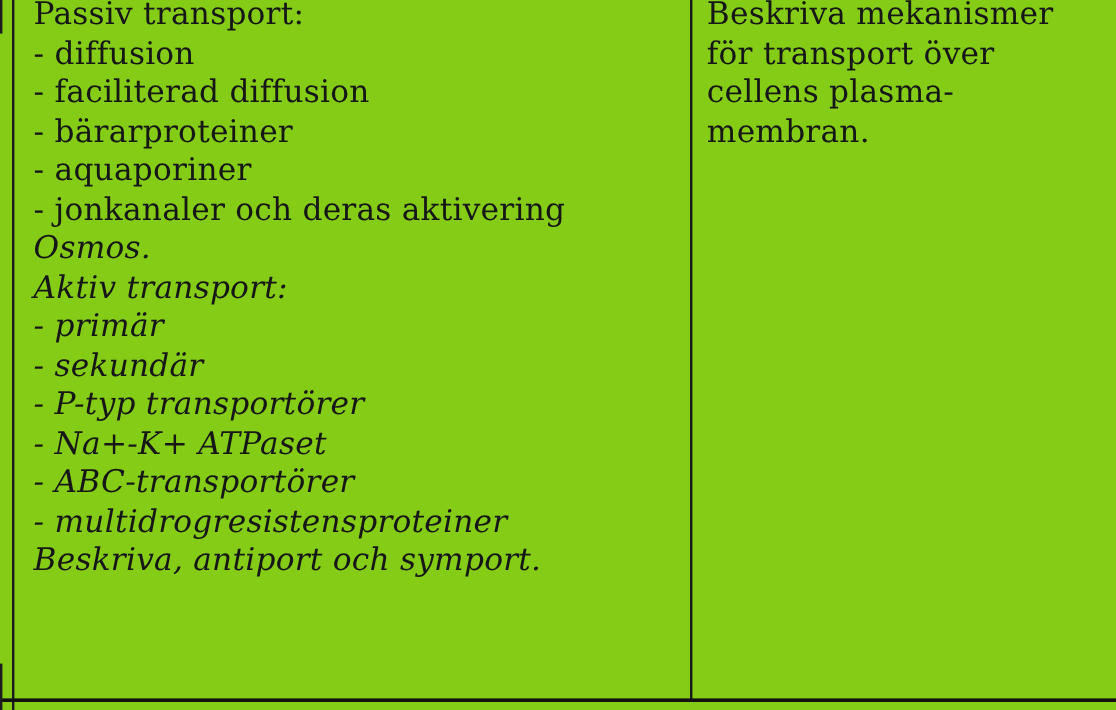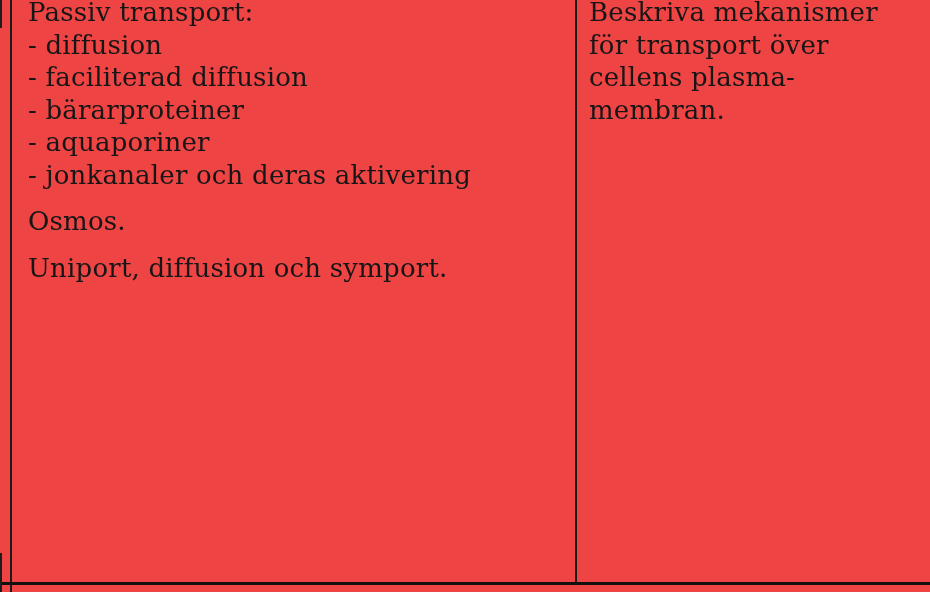--- a/index.html
+++ b/index.html
@@ -4,21 +4,21 @@
 <style>
   html, body {
     margin: 0;
     padding: 0;
     background: #ffffff;
   }
   .page {
     position: relative;
     width: 930px;
     height: 592px;
-    background: #ef4444;
+    background: #84cc16;
     overflow: hidden;
     font-family: "DejaVu Serif", "Liberation Serif", serif;
     font-size: 26px;
     line-height: 32.5px;
     letter-spacing: 0.2px;
     color: #161616;
   }
   
   .rule-left {
     position: absolute;
@@ -64,21 +64,21 @@
   }
   .cell-right {
     left: 589px;
     width: 330px;
   }
   .cell p {
     margin: 0;
     white-space: pre-line;
   }
   .cell p + p {
-    margin-top: 14px;
+    font-style: italic;
   }
 </style>
 </head>
 <body>
 
 <div class="page">
 
   <div class="rule-left"></div>
   <div class="rule-divider"></div>
   <div class="rule-bottom"></div>
@@ -86,21 +86,28 @@
   <div class="edge-artifact bottom"></div>
 
   <div class="cell cell-left">
     <p>Passiv transport:
 - diffusion
 - faciliterad diffusion
 - bärarproteiner
 - aquaporiner
 - jonkanaler och deras aktivering</p>
     <p>Osmos.</p>
-    <p>Uniport, diffusion och symport.</p>
+    <p>Aktiv transport:
+- primär
+- sekundär
+- P-typ transportörer
+- Na+-K+ ATPaset
+- ABC-transportörer
+- multidrogresistensproteiner</p>
+    <p>Beskriva, antiport och symport.</p>
   </div>
 
   <div class="cell cell-right">
     <p>Beskriva mekanismer
 för transport över
 cellens plasma-
 membran.</p>
   </div>
 
 </div>

